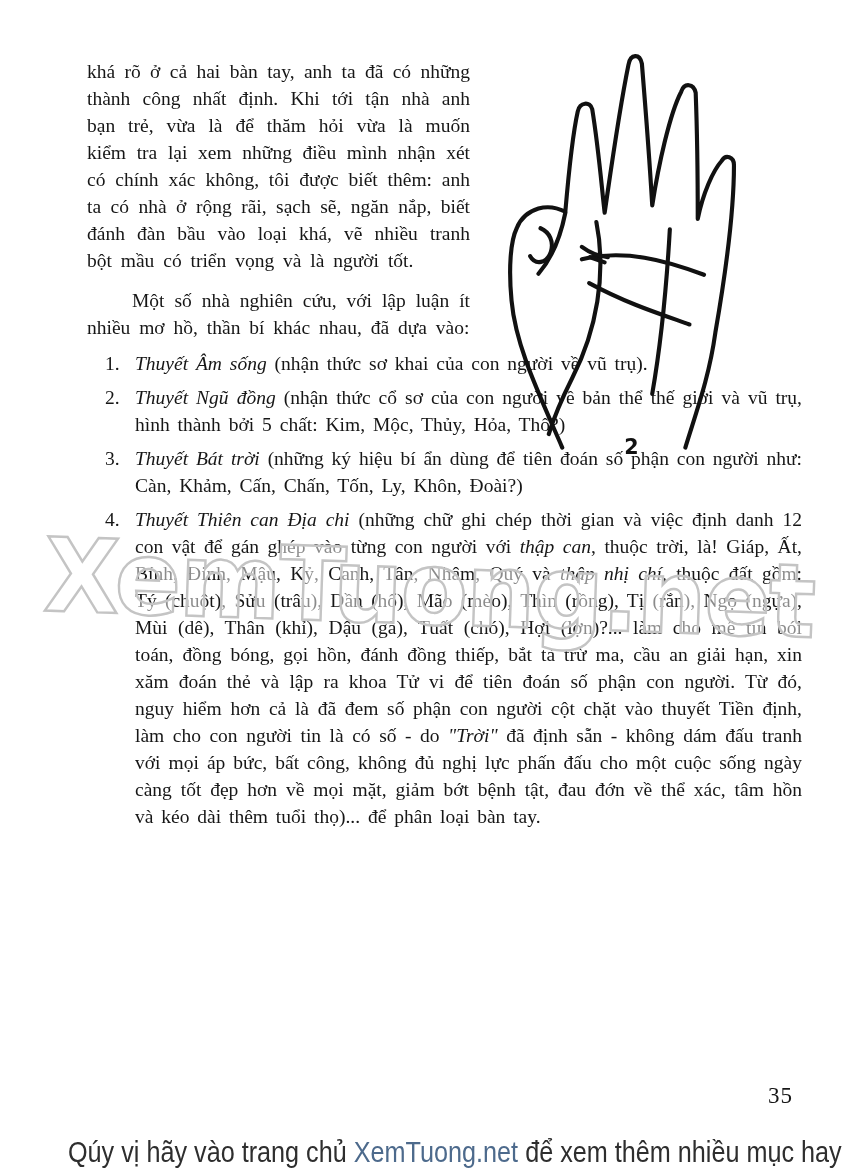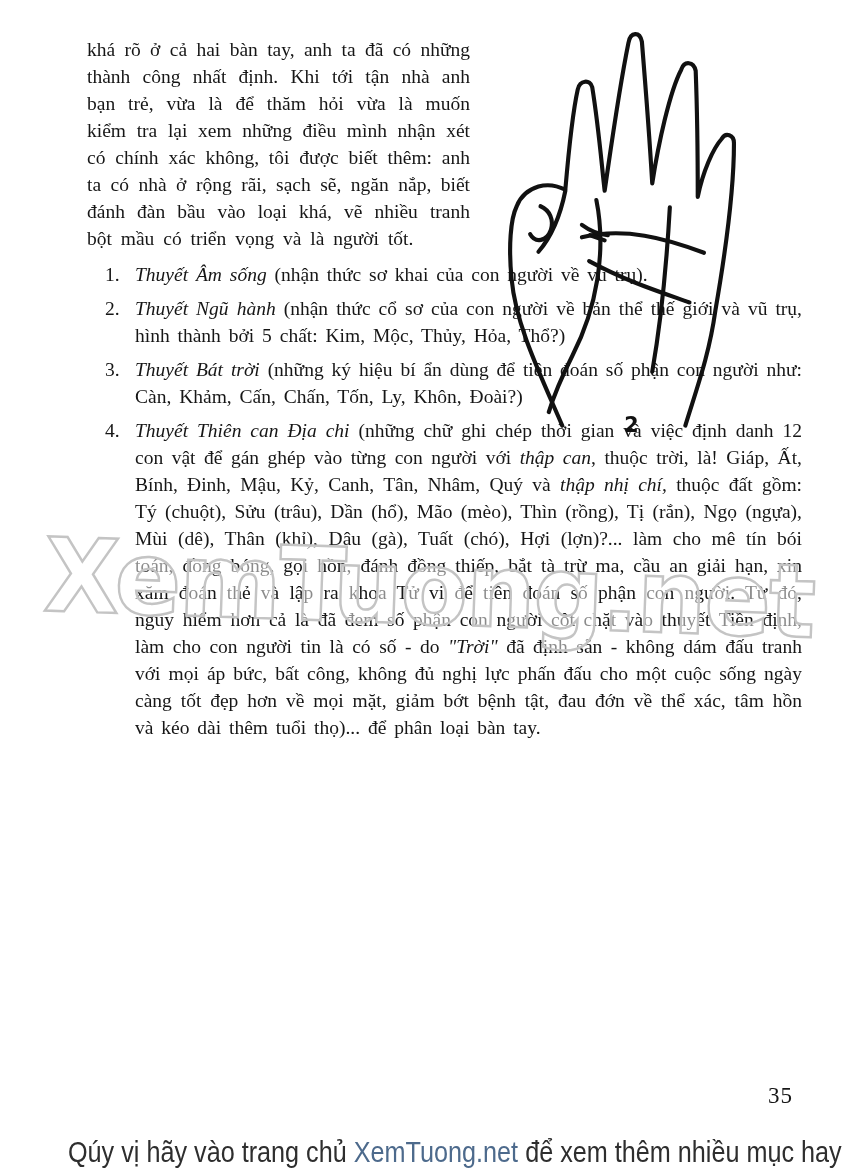--- a/index.html
+++ b/index.html
@@ -3,21 +3,21 @@
 <meta charset="utf-8">
 <style>
   html,body{margin:0;padding:0;}
   body{
     width:850px;height:1171px;position:relative;overflow:hidden;
     background:#ffffff;color:#161616;
     font-family:"Liberation Serif", serif;
   }
   .content{
     position:absolute;left:0;top:0;width:850px;height:1171px;
-    padding:36px 48px 0 87px;box-sizing:border-box;z-index:1;
+    padding:58px 48px 0 87px;box-sizing:border-box;z-index:1;
   }
   .toprow{position:relative;}
   .leftcol{width:383px;}
   .para{
     font-size:19.5px;line-height:27px;text-align:justify;word-spacing:4px;
     margin:0;
   }
   .para2{margin-top:13px;text-indent:45px;}
   .figure{
     position:absolute;left:408px;top:-12px;width:330px;text-align:left;
@@ -48,20 +48,21 @@
   svg text{font-family:"DejaVu Sans", sans-serif;}
 </style>
 </head>
 <body>
 
 <div class="content">
 
   <div class="toprow">
     <div class="leftcol">
       <p class="para">khá rõ ở cả hai bàn tay, anh ta đã có những thành công nhất định. Khi tới tận nhà anh bạn trẻ, vừa là để thăm hỏi vừa là muốn kiểm tra lại xem những điều mình nhận xét có chính xác không, tôi được biết thêm: anh ta có nhà ở rộng rãi, sạch sẽ, ngăn nắp, biết đánh đàn bầu vào loại khá, vẽ nhiều tranh bột mầu có triển vọng và là người tốt.</p>
+      <p class="para para2">Một số nhà nghiên cứu, với lập luận ít nhiều mơ hồ, thần bí khác nhau, đã dựa vào:</p>
     </div>
 
     <div class="figure">
       <svg width="300" height="440" viewBox="20 10 290 425">
         <g fill="none" stroke="#111" stroke-width="4" stroke-linecap="round" stroke-linejoin="round">
 
           <path d="M 85,398
                    C 62,345 40,300 36,256
                    C 33,225 35,198 41,186
                    C 45,176 52,170 62,167
@@ -101,21 +102,21 @@
   </div>
 
   <div class="theories">
   <div class="theory">
     <span class="num">1.</span>
     <span class="body"><span class="it">Thuyết Âm sống</span><span> (nhận thức sơ khai của con người về vũ trụ).</span></span>
   </div>
 
   <div class="theory">
     <span class="num">2.</span>
-    <span class="body"><span class="it">Thuyết Ngũ hành</span><span> (nhận thức cổ sơ của con người về bản thể thế giới và vũ trụ, hình thành bởi 5 chất: Kim, Mộc, Thủy, Hỏa, Thổ?)</span></span>
+    <span class="body"><span class="it">Thuyết Ngũ đồng</span><span> (nhận thức cổ sơ của con người về bản thể thế giới và vũ trụ, hình thành bởi 5 chất: Kim, Mộc, Thủy, Hỏa, Thổ?)</span></span>
   </div>
 
   <div class="theory">
     <span class="num">3.</span>
     <span class="body"><span class="it">Thuyết Bát trời</span><span> (những ký hiệu bí ẩn dùng để tiên đoán số phận con người như: Càn, Khảm, Cấn, Chấn, Tốn, Ly, Khôn, Đoài?)</span></span>
   </div>
 
   <div class="theory">
     <span class="num">4.</span>
     <span class="body"><span class="it">Thuyết Thiên can Địa chi</span><span> (những chữ ghi chép thời gian và việc định danh 12 con vật để gán ghép vào từng con người với </span><span class="it">thập can</span><span>, thuộc trời, là! Giáp, Ất, Bính, Đinh, Mậu, Kỷ, Canh, Tân, Nhâm, Quý và </span><span class="it">thập nhị chí,</span><span> thuộc đất gồm: Tý (chuột), Sửu (trâu), Dần (hổ), Mão (mèo), Thìn (rồng), Tị (rắn), Ngọ (ngựa), Mùi (dê), Thân (khỉ), Dậu (gà), Tuất (chó), Hợi (lợn)?... làm cho mê tín bói toán, đồng bóng, gọi hồn, đánh đồng thiếp, bắt tà trừ ma, cầu an giải hạn, xin xăm đoán thẻ và lập ra khoa Tử vi để tiên đoán số phận con người. Từ đó, nguy hiểm hơn cả là đã đem số phận con người cột chặt vào thuyết Tiền định, làm cho con người tin là có số - do </span><span class="it">"Trời"</span><span> đã định sẵn - không dám đấu tranh với mọi áp bức, bất công, không đủ nghị lực phấn đấu cho một cuộc sống ngày càng tốt đẹp hơn về mọi mặt, giảm bớt bệnh tật, đau đớn về thể xác, tâm hồn và kéo dài thêm tuổi thọ)... để phân loại bàn tay.</span></span>

